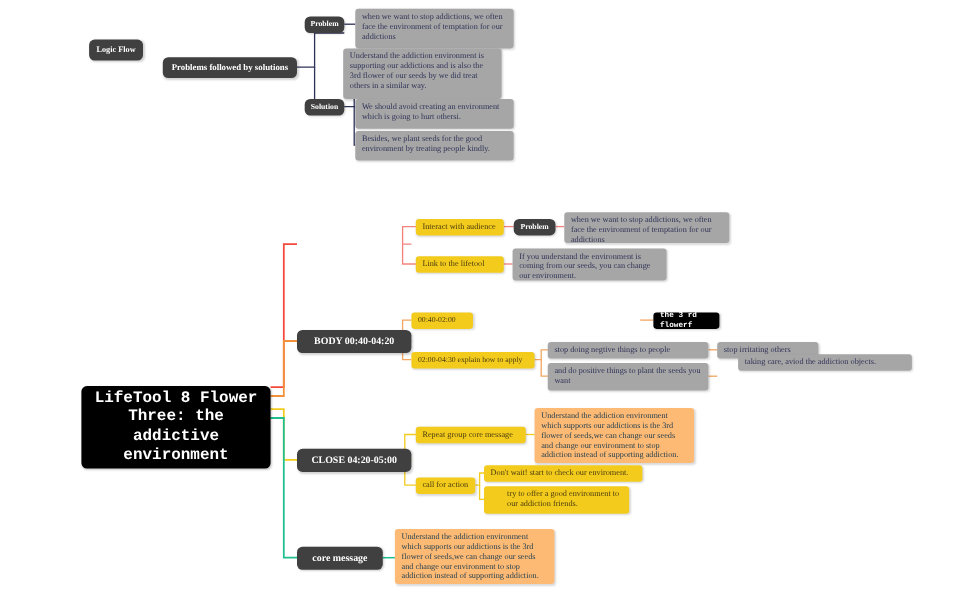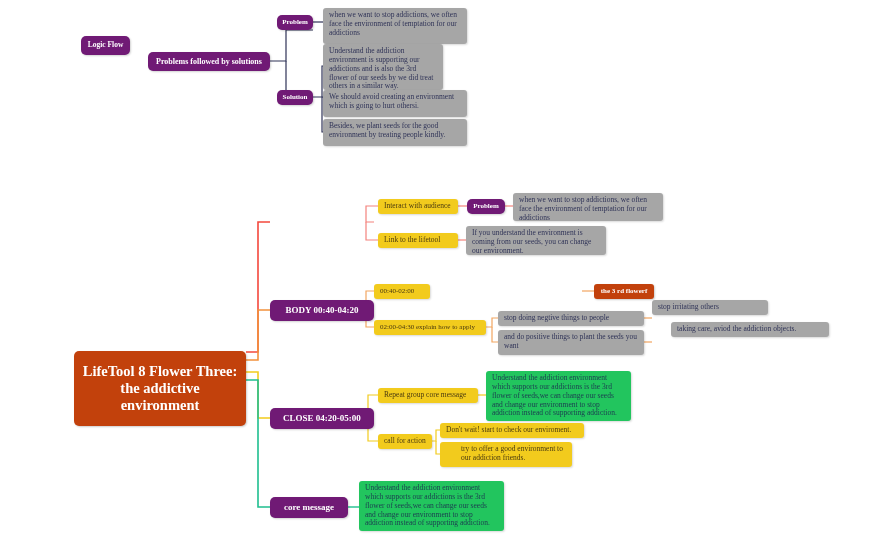--- a/index.html
+++ b/index.html
@@ -15,56 +15,57 @@
 
   .node{
     position:absolute;
     box-sizing:border-box;
     border-radius:4px;
     padding:3px 6px;
     line-height:1.18;
     z-index:2;
   }
   .n-red{
-    background:#701a75;color:#ffffff;font-weight:bold;
+    background:#404040;color:#ffffff;font-weight:bold;
     text-align:center;border-radius:5px;
     box-shadow:1px 1px 2px rgba(0,0,0,0.18);
   }
   .n-gray{
     background:#a6a6a6;color:#2f3357;
     box-shadow:1px 1px 2px rgba(0,0,0,0.15);
     border-radius:3px;
   }
   .n-yellow{
     background:#f2cb1d;color:#4a3a10;
     box-shadow:1px 1px 2px rgba(0,0,0,0.15);
     border-radius:3px;
   }
   .n-cyan{
-    background:#22c55e;color:#1c3c50;
+    background:#fdba74;color:#1c3c50;
     box-shadow:1px 1px 2px rgba(0,0,0,0.15);
     border-radius:3px;
   }
   .n-navy{
-    background:#c2410c;color:#ffffff;font-weight:bold;
+    background:#000000;color:#ffffff;font-weight:bold;
     box-shadow:1px 1px 2px rgba(0,0,0,0.2);
     border-radius:3px;
+    font-family:Liberation Mono, monospace;
   }
 
   
   #logic-flow{left:81px;top:36px;width:49px;height:19px;font-size:7.5px;
     display:flex;align-items:center;justify-content:center;}
   #problems-followed{left:148px;top:52px;width:122px;height:19px;font-size:8px;
     display:flex;align-items:center;justify-content:center;}
   #lf-problem{left:277px;top:15px;width:36px;height:15px;font-size:7px;
     display:flex;align-items:center;justify-content:center;}
   #lf-solution{left:277px;top:90px;width:36px;height:15px;font-size:7px;
     display:flex;align-items:center;justify-content:center;}
   #lf-problem-text{left:323px;top:8px;width:144px;height:36px;font-size:7.5px;}
-  #lf-sol-1{left:323px;top:44px;width:120px;height:46px;font-size:7.5px;}
+  #lf-sol-1{left:312px;top:44px;width:144px;height:46px;font-size:7.5px;}
   #lf-sol-2{left:323px;top:90px;width:144px;height:27px;font-size:7.5px;}
   #lf-sol-3{left:323px;top:119px;width:144px;height:27px;font-size:7.5px;}
 
   
   #central{
     left:74px;top:327px;width:172px;height:75px;
     font-size:14.5px;text-align:center;
     display:flex;align-items:center;justify-content:center;
     padding:4px 8px;border-radius:5px;margin-top:24px;
   }
@@ -92,21 +93,21 @@
   
   #t1{left:374px;top:284px;width:56px;height:15px;font-size:7px;
     display:flex;align-items:center;}
   #t1-text{left:430px;top:273px;width:152px;height:34px;font-size:7.5px;}
   #third-flower{left:594px;top:284px;width:60px;height:15px;font-size:7px;
     display:flex;align-items:center;justify-content:center;}
   #t2{left:374px;top:320px;width:112px;height:15px;font-size:7px;
     display:flex;align-items:center;}
   #t2-a{left:498px;top:311px;width:146px;height:15px;font-size:7.5px;
     display:flex;align-items:center;}
-  #t2-a2{left:652px;top:300px;width:116px;height:15px;font-size:7.5px;
+  #t2-a2{left:652px;top:311px;width:92px;height:15px;font-size:7.5px;
     display:flex;align-items:center;}
   #t2-b{left:498px;top:330px;width:146px;height:25px;font-size:7.5px;}
   #t2-b2{left:652px;top:322px;width:158px;height:15px;font-size:7.5px;
     display:flex;align-items:center;margin-left:19px;}
 
   
   #repeat-group{left:378px;top:388px;width:100px;height:15px;font-size:7.5px;
     display:flex;align-items:center;}
   #repeat-text{left:486px;top:371px;width:145px;height:50px;font-size:7.5px;}
   #call-action{left:378px;top:434px;width:54px;height:15px;font-size:7.5px;

